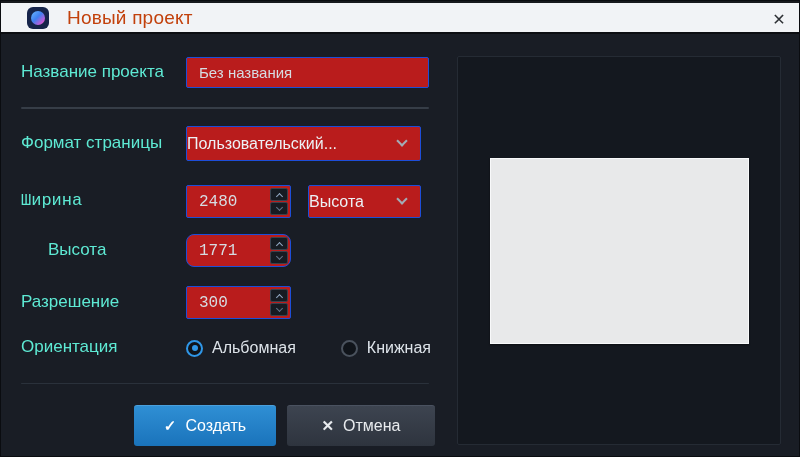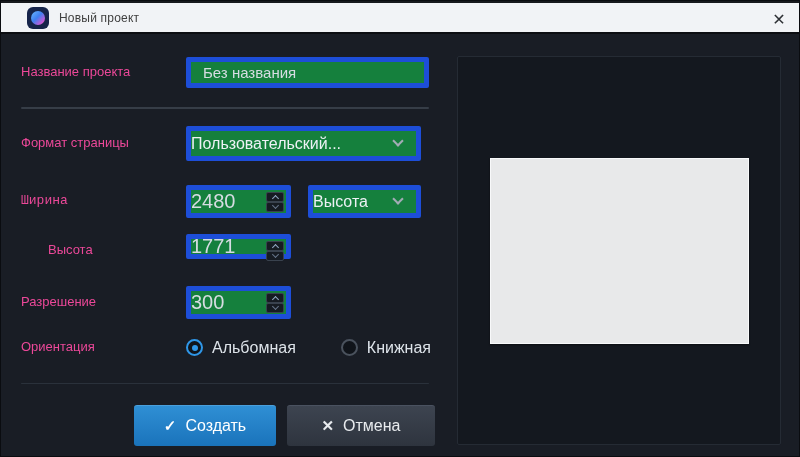--- a/index.html
+++ b/index.html
@@ -23,37 +23,37 @@
   .app-icon {
     width:22px; height:22px; margin-left:26px; border-radius:6px;
     background:#16244a; position:relative; flex:0 0 auto;
   }
   .app-icon .orb {
     position:absolute; left:4px; top:4px; width:14px; height:14px;
     border-radius:50%;
     background:linear-gradient(135deg,#6db9ff 0%, #3f7ff0 45%, #c55bd6 80%, #e66a9e 100%);
   }
   .titlebar-text {
-    margin-left:10px; font-size:12px; color:#404040; letter-spacing:.2px;
+    margin-left:18px; font-size:19px; color:#c2410c; letter-spacing:.2px;
   }
   .close-btn {
     position:absolute; right:6px; top:2px; width:32px; height:28px;
     display:flex; align-items:center; justify-content:center;
     color:#2e3135; font-size:16px; font-weight:400; cursor:pointer;
   }
 
   
   .field-label {
-    position:absolute; left:20px; font-size:13px; color:#ec4899;
+    position:absolute; left:20px; font-size:17px; color:#5eead4;
     line-height:20px; white-space:nowrap;
   }
 
   .text-input, .num-wrap, .dropdown {
-    position:absolute; background:#15803d;
-    border:5px solid #1d4ed8; border-radius:2px;
+    position:absolute; background:#b91c1c;
+    border:1px solid #1d4ed8; border-radius:2px;
     color:#d6dce2;
   }
   .text-input {
     left:185px; top:56px; width:243px; height:31px;
     font-size:15px; padding:0 12px; outline:none;
     font-family:"Liberation Sans", sans-serif;
   }
 
   .dropdown { display:flex; align-items:center; cursor:pointer; }
   .dropdown .dd-value {
@@ -63,43 +63,43 @@
   .chevron {
     position:absolute; right:14px; top:50%;
     width:8px; height:8px; margin-top:-7px;
     border-right:2px solid #a3acb6; border-bottom:2px solid #a3acb6;
     transform:rotate(45deg);
   }
 
   .num-wrap { display:flex; align-items:center; }
   .num-input {
     background:transparent; border:none; outline:none; color:#d6dce2;
-    font-size:20px; padding-left:0; width:100%; height:100%;
-    font-family:Liberation Sans, sans-serif;
+    font-size:16px; padding-left:12px; width:100%; height:100%;
+    font-family:Liberation Mono, monospace;
   }
   .spinners {
     position:absolute; right:2px; top:2px; bottom:2px; width:18px;
     display:flex; flex-direction:column; justify-content:space-between;
   }
   .spin-btn {
     height:13px; border:1px solid #39424e; border-radius:2px;
     background:#161b22; display:flex; align-items:center; justify-content:center;
     cursor:pointer;
   }
   .spin-chev { width:5px; height:5px; border-right:1.5px solid #93a9c4; border-bottom:1.5px solid #93a9c4; }
   .spin-chev.up   { transform:rotate(-135deg); margin-top:3px; }
   .spin-chev.down { transform:rotate(45deg);  margin-bottom:3px; border-color:#66758a; }
 
   .divider { position:absolute; left:20px; width:408px; border-radius:1px; }
   .divider-1 { top:106px; height:2px; background:#363d47; }
   .divider-2 { top:382px; height:1px; background:#2a313b; }
 
   
   .radio-group { position:absolute; left:185px; top:337px; height:20px; display:flex; align-items:center; }
-  .radio-option { display:flex; align-items:flex-start; cursor:pointer; }
+  .radio-option { display:flex; align-items:center; cursor:pointer; }
   .radio-circle {
     width:17px; height:17px; border-radius:50%; flex:0 0 auto;
     border:2px solid #4a525d; background:#10141a; position:relative;
   }
   .radio-option.selected .radio-circle { border-color:#2f97e8; }
   .radio-option.selected .radio-circle::after {
     content:""; position:absolute; left:3.5px; top:3.5px; width:6px; height:6px;
     border-radius:50%; background:#2f97e8;
   }
   .radio-label { margin-left:9px; font-size:16px; color:#dde3e9; white-space:nowrap; }
@@ -173,21 +173,21 @@
         </div>
     </div>
   </div>
 
   <div class="dropdown" style="left:307px; top:184px; width:113px; height:33px;">
     <span class="dd-value">Высота</span>
     <span class="chevron"></span>
   </div>
 
   <span class="field-label" style="top:239px;margin-left:27px;">Высота</span>
-  <div class="num-wrap" style="left:185px; top:233px; width:105px; height:25px;">
+  <div class="num-wrap" style="left:185px; top:233px; width:105px; height:33px;border-radius:8px;">
     <input class="num-input" type="text" value="1771" style="">
     <div class="spinners">
       <div class="spin-btn">
           <span class="spin-chev up"></span>
         </div>
       <div class="spin-btn">
           <span class="spin-chev down"></span>
         </div>
     </div>
   </div>

